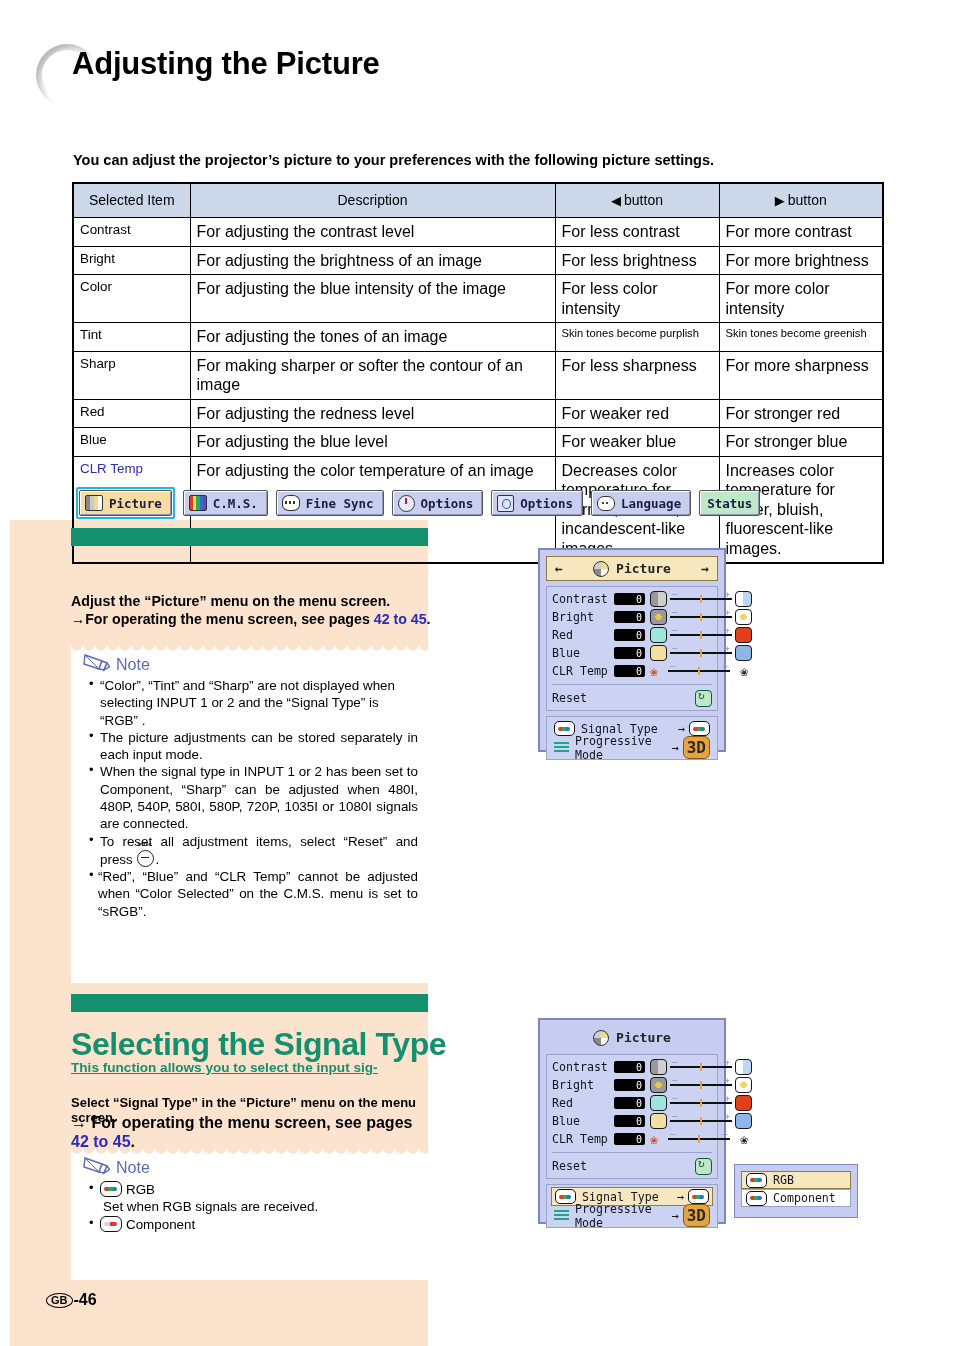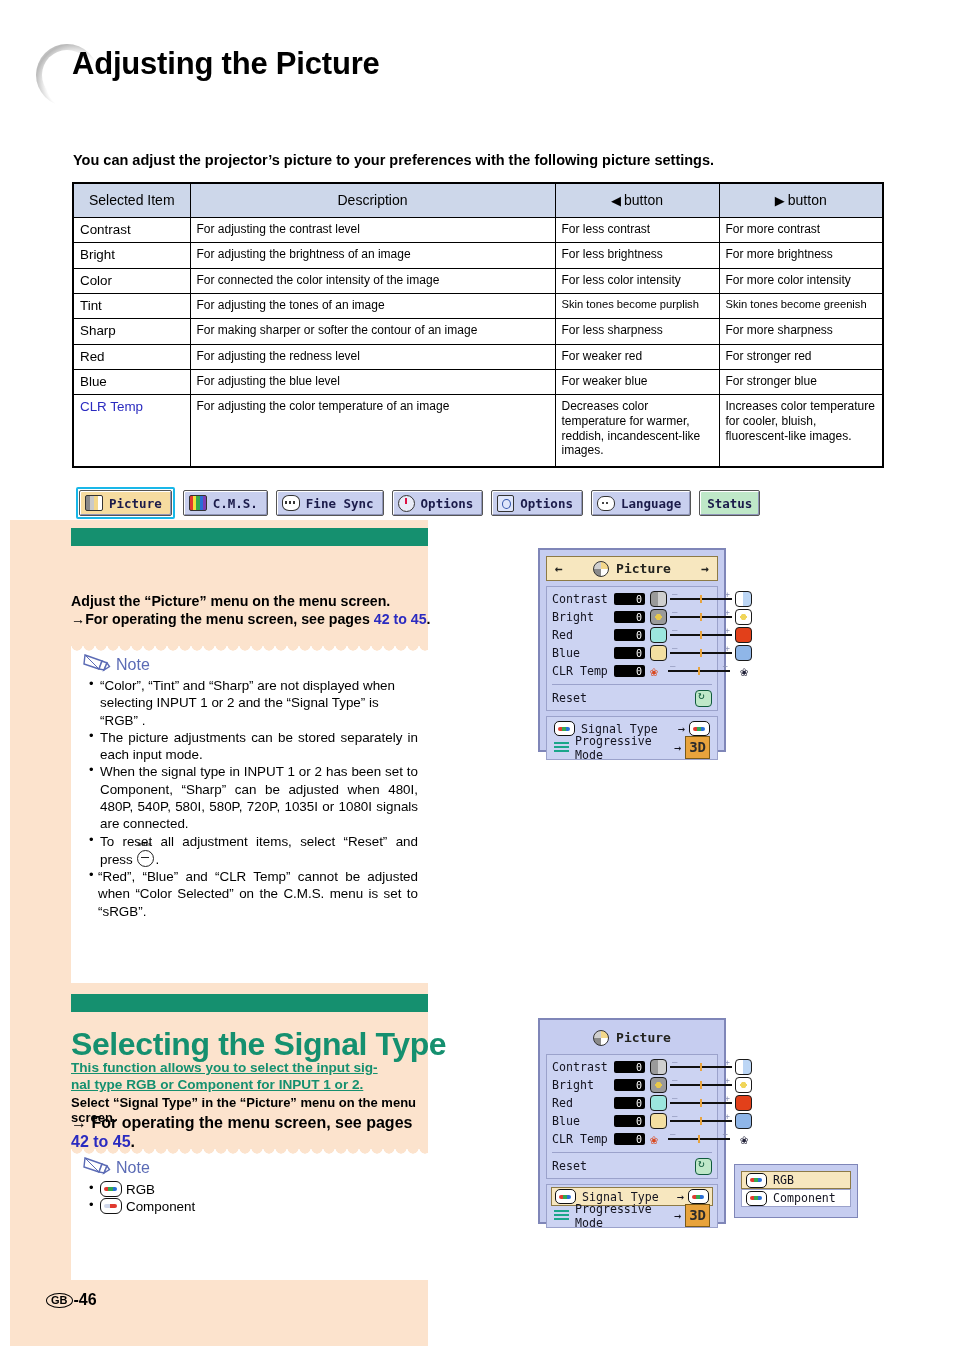--- a/index.html
+++ b/index.html
@@ -38,21 +38,21 @@
   }
 
   
   .tbl{
     position:absolute;left:72px;top:182px;width:810px;
     border-collapse:collapse;table-layout:fixed;
     border:2px solid #000;
   }
   .tbl td,.tbl th{
     border:1px solid #000;padding:4px 6px;vertical-align:top;
-    font-size:12px;color:#000;font-weight:normal;text-align:left;
+    font-size:16px;color:#000;font-weight:normal;text-align:left;
     line-height:1.22;
   }
   .tbl thead th{
     background:#cdd7ea;text-align:center;font-size:14px;padding:8px 6px;
     vertical-align:middle;
   }
   .c0{width:117px;}
   .c1{width:365px;}
   .c2{width:164px;}
   .c3{width:164px;}
@@ -170,21 +170,21 @@
   .osd-item{display:flex;align-items:center;height:19px;font-size:11.6px;padding:0 3px;}
   .osd-item.hl{background:#f7e7bf;border:1.2px solid #8d7a46;height:19px;box-sizing:border-box;}
   .osd-item .arw{margin-left:auto;margin-right:4px;font-size:12px;}
   .sig-ic{width:19px;height:13px;border:1.5px solid #111;border-radius:5px;background:#fff;position:relative;margin-right:6px;flex:0 0 auto;}
   .sig-ic:after{content:"";position:absolute;left:3px;top:4.5px;width:12px;height:4px;
     background:linear-gradient(90deg,#e03a2f 0 33%,#34a84f 33% 66%,#2a6fd6 66% 100%);border-radius:2px;}
   .prog-ic{width:15px;height:13px;margin-right:6px;flex:0 0 auto;position:relative;}
   .prog-ic:after{content:"";position:absolute;left:0;top:1px;width:15px;height:11px;
     background:repeating-linear-gradient(180deg,#1aa68a 0 2px,transparent 2px 4px);}
   .threeD{
-    background:#e8a33c;color:#2b2b2b;font-size:14px;font-weight:bold;border-radius:0;
+    background:#e8a33c;color:#2b2b2b;font-size:16px;font-weight:bold;border-radius:6px;
     padding:4px 3px;border:1.2px solid #7a5a18;line-height:13px;
   }
   .pic-ic{
     width:14px;height:14px;border-radius:50%;flex:0 0 auto;
     background:conic-gradient(from 180deg,#8a8a8a 0 25%,#cfcfcf 25% 50%,#f3d78a 50% 75%,#ffffff 75% 100%);
     border:1px solid #333;
   }
 
   
   .submenu{
@@ -237,21 +237,21 @@
         <td>For more contrast</td>
       </tr>
       <tr>
         <td class="cell-item">Bright</td>
         <td>For adjusting the brightness of an image</td>
         <td>For less brightness</td>
         <td>For more brightness</td>
       </tr>
       <tr>
         <td class="cell-item">Color</td>
-        <td>For connected the color intensity of the image</td>
+        <td>For adjusting the blue intensity of the image</td>
         <td>For less color intensity</td>
         <td>For more color intensity</td>
       </tr>
       <tr>
         <td class="cell-item">Tint</td>
         <td>For adjusting the tones of an image</td>
         <td class="small">Skin tones become purplish</td>
         <td class="small">Skin tones become greenish</td>
       </tr>
       <tr>
@@ -335,41 +335,41 @@
     <div class="li">“Color”, “Tint” and “Sharp” are not displayed when selecting INPUT 1 or 2 and the “Signal Type” is “RGB” .</div>
     <div class="li just">The picture adjustments can be stored separately in each input mode.</div>
     <div class="li just">When the signal type in INPUT 1 or 2 has been set to Component, “Sharp” can be adjusted when 480I, 480P, 540P, 580I, 580P, 720P, 1035I or 1080I signals are connected.</div>
     <div class="li just"><span>To reset all adjustment items, select “Reset” and press </span><span class="enter-ic"></span><span>.</span></div>
     <div class="li just" style="padding-left:10px;">“Red”, “Blue” and “CLR Temp” cannot be adjusted when “Color Selected” on the C.M.S. menu is set to “sRGB”.</div>
   </div>
 
   <div class="greenbar" style="left:71px;top:994px;width:357px;"></div>
   <div class="sec-title" style="left:71px;top:1026px;font-size:32px;">Selecting the Signal Type</div>
   <div class="sec-sub green" style="left:71px;top:1060px;width:360px;font-size:13.6px;">This function allows you to select the input sig-</div>
-  <div class="sec-sub green" style="left:71px;top:1077px;width:360px;font-size:13.6px;">nal type RGB or Component for INPUT 1 or 2.</div>
   <div class="sec-sub" style="left:71px;top:1095px;width:360px;font-size:13px;">Select “Signal Type” in the “Picture” menu on the menu screen.</div>
   <div class="sec-sub" style="left:71px;top:1114px;width:360px;font-size:16px;">
     <span>→</span>&nbsp;<span>For operating the menu screen, see pages </span><span class="pageref">42 to 45</span><span>.</span>
   </div>
 
   <div class="notebox" style="left:71px;top:1149px;width:357px;height:131px;">
     <div class="scallop"></div>
   </div>
   <div class="note-head" style="left:82px;top:1155px;">
     <svg class="pencil" viewBox="0 0 30 22">
       <path d="M3 3 L20 9 L17 17 L2 12 Z" fill="#ffffff" stroke="#5b6bb5" stroke-width="1.4"></path>
       <path d="M20 9 L25 11 L22 18 L17 17 Z" fill="#ffffff" stroke="#5b6bb5" stroke-width="1.4"></path>
       <path d="M25 11 L27.5 14.5 L22 18 Z" fill="#ffffff" stroke="#5b6bb5" stroke-width="1.4"></path>
       <path d="M3 3 L17 17" stroke="#5b6bb5" stroke-width="1"></path>
     </svg>
     <span>Note</span>
   </div>
   <div class="note-list" style="left:88px;top:1181px;width:330px;">
     <div class="li">
       <span class="sigchip rgb"></span><span>RGB</span>
+      <div style="padding-left:3px;">Set when RGB signals are received.</div>
     </div>
     <div class="li">
       <span class="sigchip comp"></span><span>Component</span>
     </div>
   </div>
 
   <div class="osd" style="left:538px;top:548px;width:188px;height:204px;">
     <div class="osd-title">
       <span class="arrow-l">←</span>
       <span class="pic-ic"></span>

